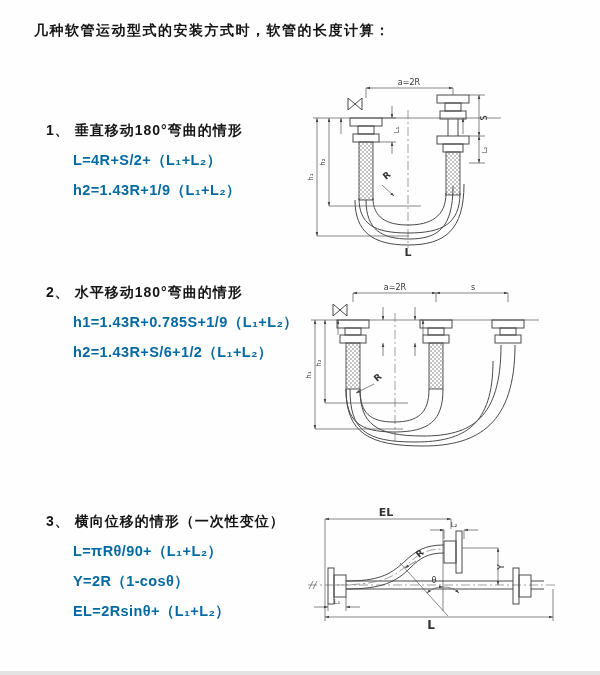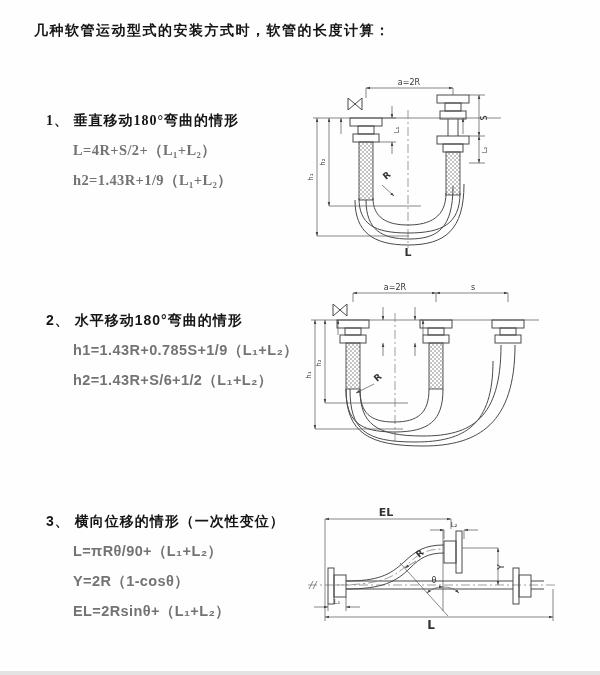--- a/index.html
+++ b/index.html
@@ -10,27 +10,27 @@
     color:#111;
     overflow:hidden;
   }
   .page{position:relative;width:600px;height:675px;background:#fefefe;}
   .page-edge{position:absolute;left:0;bottom:0;width:600px;height:4px;background:#e3e3e3;}
   .title{
     position:absolute;left:34px;top:22px;
     font-size:14px;font-weight:700;letter-spacing:1.5px;color:#151515;
   }
   .section{position:absolute;left:46px;}
-  .sec1{top:112px;font-family:Liberation Serif, serif;}
-  .sec2{top:312px;}
+  .sec1{top:122px;}
+  .sec2{top:284px;}
   .sec3{top:513px;}
   .sec-heading{font-size:14px;font-weight:700;letter-spacing:1px;color:#151515;}
   .formula{
     font-size:14.5px;font-weight:600;letter-spacing:0.4px;
-    margin:11px 0 0 27px;color:#737373;white-space:nowrap;
+    margin:11px 0 0 27px;color:#0369a1;white-space:nowrap;
   }
   .diagram{position:absolute;}
   .d1{left:303px;top:72px;}
   .d2{left:303px;top:283px;}
   .d3{left:298px;top:503px;}
   svg text{font-family:"DejaVu Sans",sans-serif;fill:#333;}
   .pt{stroke:#4a4a4a;stroke-width:1;fill:none;}
   .dm{stroke:#555;stroke-width:0.7;fill:none;}
   .cl{stroke:#777;stroke-width:0.7;fill:none;stroke-dasharray:9 3 2 3;}
   .hrect{stroke:#4a4a4a;stroke-width:0.9;}

